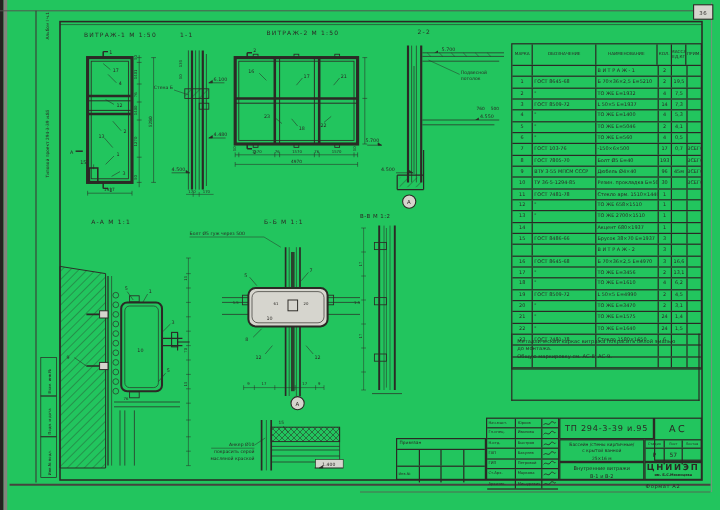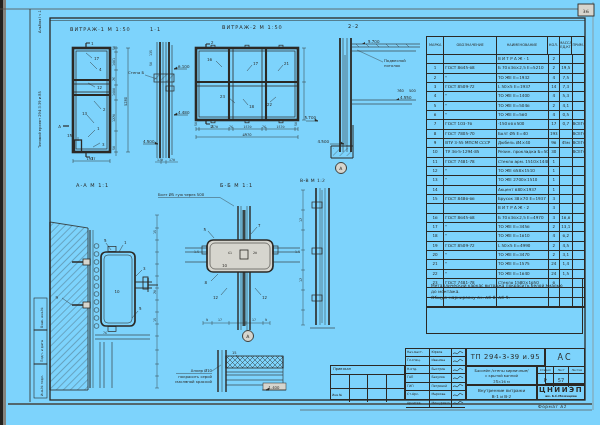--- a/index.html
+++ b/index.html
@@ -1,16 +1,16 @@
 <!DOCTYPE html>
 <html><head>
 <meta charset="utf-8">
 <style>
   html,body{margin:0;padding:0;background:#8f8e88;}
-  .sheet{position:relative;width:600px;height:425px;background:#7dd3fc;overflow:hidden;
+  .sheet{position:relative;width:600px;height:425px;background:#22c55e;overflow:hidden;
          font-family:"DejaVu Sans",sans-serif;color:#2b2925;}
   svg text{fill:#2b2925;}
   .t5{font-size:5px;letter-spacing:1px;}
   .t45{font-size:4.5px;letter-spacing:.4px;}
   .t4{font-size:4px;}
   .t38{font-size:3.8px;}
   .t36{font-size:3.6px;}
   .t32{font-size:3.2px;}
   
   .spec{position:absolute;left:426px;top:36px;width:157px;border:1px solid #2b2925;background:transparent;}

